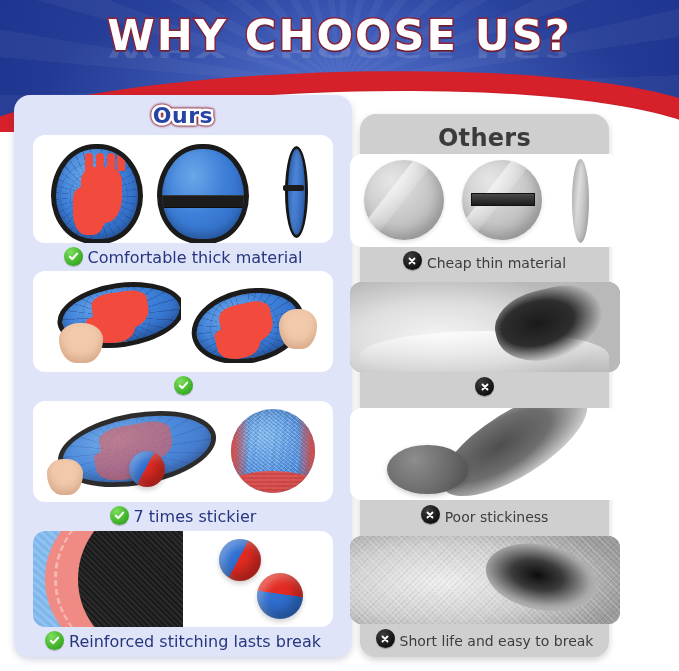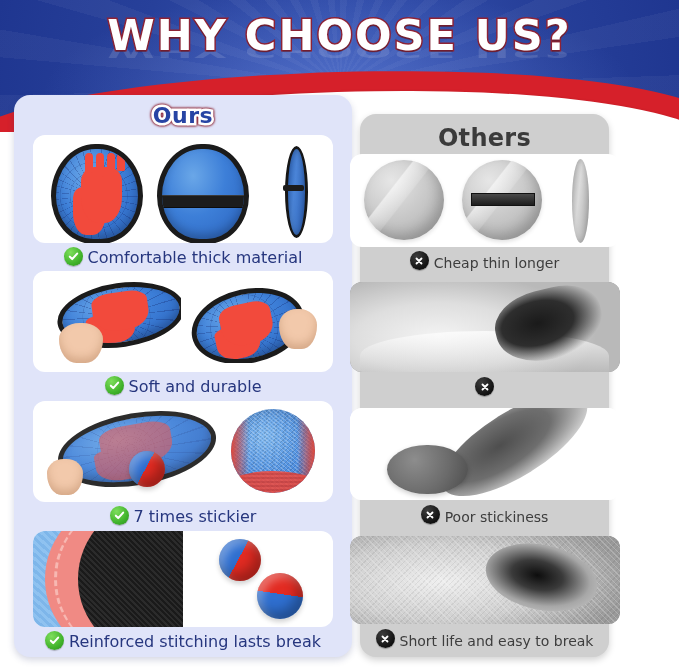--- a/index.html
+++ b/index.html
@@ -265,21 +265,20 @@
           </div>
           <div class="hand-skin" style="left:90px;top:30px;width:38px;height:40px"></div>
         </div>
       </div>
       <div class="caption cap-ours" style="top:105px">
         <span class="badge badge-ok">
           <svg width="11" height="11" viewBox="0 0 12 12">
               <path d="M2 6.2 L4.6 8.8 L10 2.8" stroke="#fff" stroke-width="2.2" fill="none" stroke-linecap="round" stroke-linejoin="round"></path>
             </svg>
         </span>
-        <span>Soft and durable</span>
       </div>
     </div>
 
     <div class="feat" style="top:306px;height:130px">
       <div class="imgcard" style="top:0;width:300px;height:101px">
         <div style="position:absolute;left:14px;top:6px;width:172px;height:88px;overflow:hidden">
           <div class="mitt" style="left:10px;top:6px;width:150px;height:62px;border-radius:50%;transform:rotate(-10deg);opacity:.92">
             <div class="web" style="opacity:.28"></div>
             <div class="hand" style="left:26%;top:10%;width:48%;height:66%;opacity:.55"></div>
           </div>
@@ -338,21 +337,21 @@
           <div style="position:absolute;left:9px;top:33px;width:62px;height:11px;background:linear-gradient(180deg,#4a4a4a,#1d1d1d);border:1px solid #111"></div>
         </div>
         <div class="disc-side" style="left:222px;top:5px"></div>
       </div>
       <div class="caption cap-others" style="top:97px">
         <span class="badge badge-no">
           <svg width="10" height="10" viewBox="0 0 12 12">
               <path d="M3 3 L9 9 M9 3 L3 9" stroke="#fff" stroke-width="2.2" stroke-linecap="round"></path>
             </svg>
         </span>
-        <span>Cheap thin longer</span>
+        <span>Cheap thin material</span>
       </div>
     </div>
 
     <div class="feat" style="top:168px;height:122px">
       <div class="imgcard bleed" style="top:0;width:270px;height:90px">
         <div class="photo ph-a"></div>
       </div>
       <div class="caption cap-others" style="top:95px">
         <span class="badge badge-no">
           <svg width="10" height="10" viewBox="0 0 12 12">

